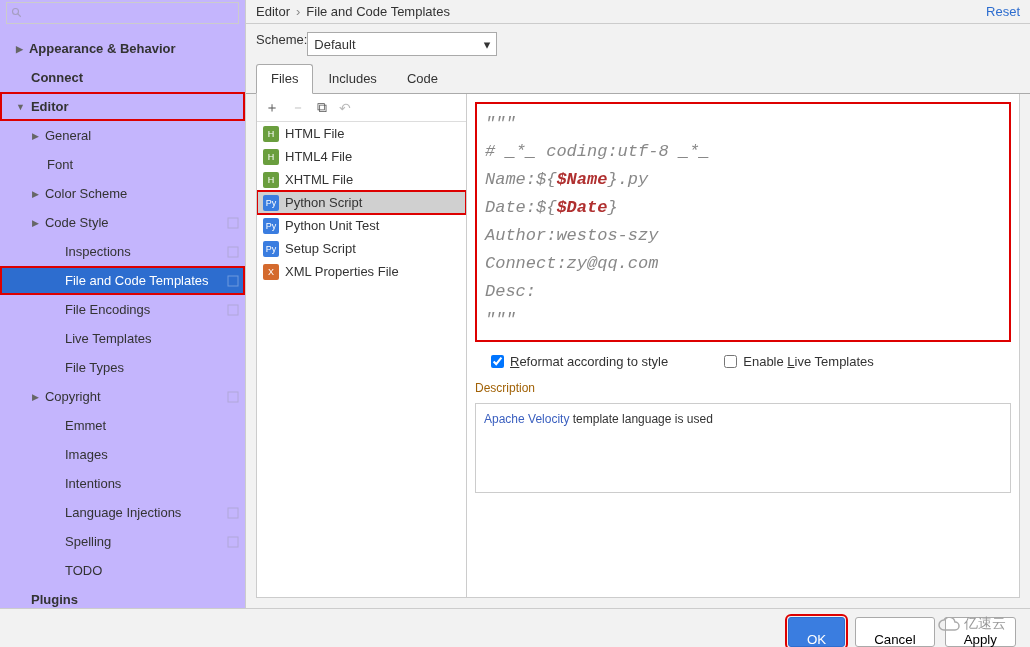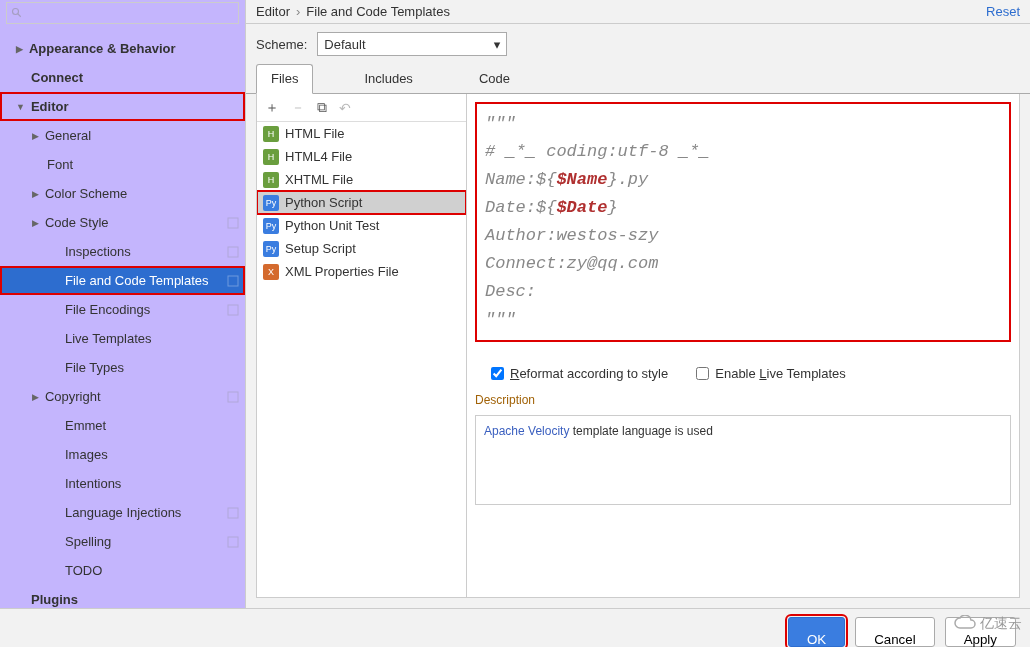--- a/index.html
+++ b/index.html
@@ -16,48 +16,48 @@
 .tree-item.bold { font-weight: bold; }
 .tree-item.indent1 { padding-left: 32px; }
 .tree-item.indent2 { padding-left: 50px; }
 .tree-item.selected { background: #2d6dcf; color: #fff; }
 .tree-item.highlight { outline: 2px solid #d00; outline-offset: -2px; }
 .tree-item .scheme-badge { margin-left: auto; width: 12px; height: 12px; opacity: 0.3; }
 .main { flex: 1; display: flex; flex-direction: column; background: #f2f2f2; }
 .breadcrumb { padding: 4px 10px; font-size: 13px; display: flex; align-items: center; border-bottom: 1px solid #ccc; }
 .breadcrumb .arrow { margin: 0 6px; color: #888; }
 .reset-link { margin-left: auto; color: #2d6dcf; cursor: pointer; }
-.scheme-row { padding: 8px 10px; display: flex; align-items: center; gap: 10px; }
+.scheme-row { padding: 8px 10px; display: flex; }
 .scheme-select { width: 190px; height: 24px; border: 1px solid #aaa; background: #fff; padding: 0 6px; display: flex; align-items: center; justify-content: space-between; }
-.tabs { display: flex; padding: 0 10px; border-bottom: 1px solid #aaa; gap: 36px; }
+.tabs { display: flex; padding: 0 10px; border-bottom: 1px solid #aaa; }
 .tab { padding: 6px 14px; border: 1px solid transparent; cursor: pointer; }
 .tab.active { background: #fff; border: 1px solid #aaa; border-bottom: 1px solid #fff; margin-bottom: -1px; border-radius: 3px 3px 0 0; }
 .work-area { flex: 1; display: flex; background: #fff; margin: 0 10px 10px 10px; border: 1px solid #ccc; border-top: none; overflow: hidden; }
 .file-list-panel { width: 210px; border-right: 1px solid #ccc; display: flex; flex-direction: column; }
 .file-toolbar { height: 28px; display: flex; align-items: center; gap: 12px; padding: 0 8px; border-bottom: 1px solid #ddd; }
 .file-toolbar span { cursor: pointer; color: #555; font-size: 14px; }
 .file-toolbar .disabled { opacity: 0.4; }
 .file-list { flex: 1; overflow-y: auto; }
 .file-item { display: flex; align-items: center; height: 23px; padding: 0 6px; gap: 6px; cursor: pointer; }
 .file-item.selected { background: #d0d0d0; }
 .file-item.highlight { outline: 2px solid #d00; outline-offset: -1px; }
 .file-icon { width: 16px; height: 16px; display: inline-flex; align-items: center; justify-content: center; font-size: 9px; color: #fff; border-radius: 2px; }
 .editor-panel { flex: 1; display: flex; flex-direction: column; padding: 8px; gap: 8px; }
 .template-editor { border: 2px solid #d00; padding: 6px 8px; font-family: "Courier New", monospace; font-size: 17px; font-style: italic; color: #888; line-height: 1.65; min-height: 210px; }
 .template-editor .var { color: #b03030; font-weight: bold; }
-.options-row { display: flex; gap: 28px; align-items: center; padding: 4px 16px; margin-top: 12px; }
+.options-row { display: flex; gap: 56px; align-items: center; padding: 4px 16px; }
 .options-row label { display: flex; align-items: center; gap: 6px; }
 .desc-label { font-size: 12px; color: #a16207; }
 .desc-box { border: 1px solid #ccc; padding: 8px; font-size: 12px; min-height: 90px; background: #fff; }
 .desc-box .link { color: #3a5fbf; }
 .button-bar { height: 46px; border-top: 1px solid #ccc; display: flex; align-items: center; justify-content: flex-end; gap: 10px; padding: 0 14px; background: #f2f2f2; }
 .btn { height: 28px; padding: 14px 18px; border: 1px solid #aaa; background: #fff; border-radius: 3px; cursor: pointer; }
 .btn.primary { background: #3a7de0; color: #fff; border-color: #2d6dcf; }
 .btn.highlight { outline: 2px solid #d00; outline-offset: 1px; }
-.watermark { position: absolute; bottom: 14px; right: 8px; font-size: 14px; color: #999; display: flex; align-items: flex-start; gap: 4px; }
+.watermark { position: absolute; bottom: 14px; right: 24px; font-size: 14px; color: #999; display: flex; align-items: flex-end; gap: 4px; }
 .underline { text-decoration: underline; }
 </style>
 </head>
 <body>
 
 <div class="container">
   <div class="sidebar">
     <div class="search-box">
       <svg viewBox="0 0 16 16">
           <circle cx="6" cy="6" r="4" fill="none" stroke="#888" stroke-width="1.5"></circle>

